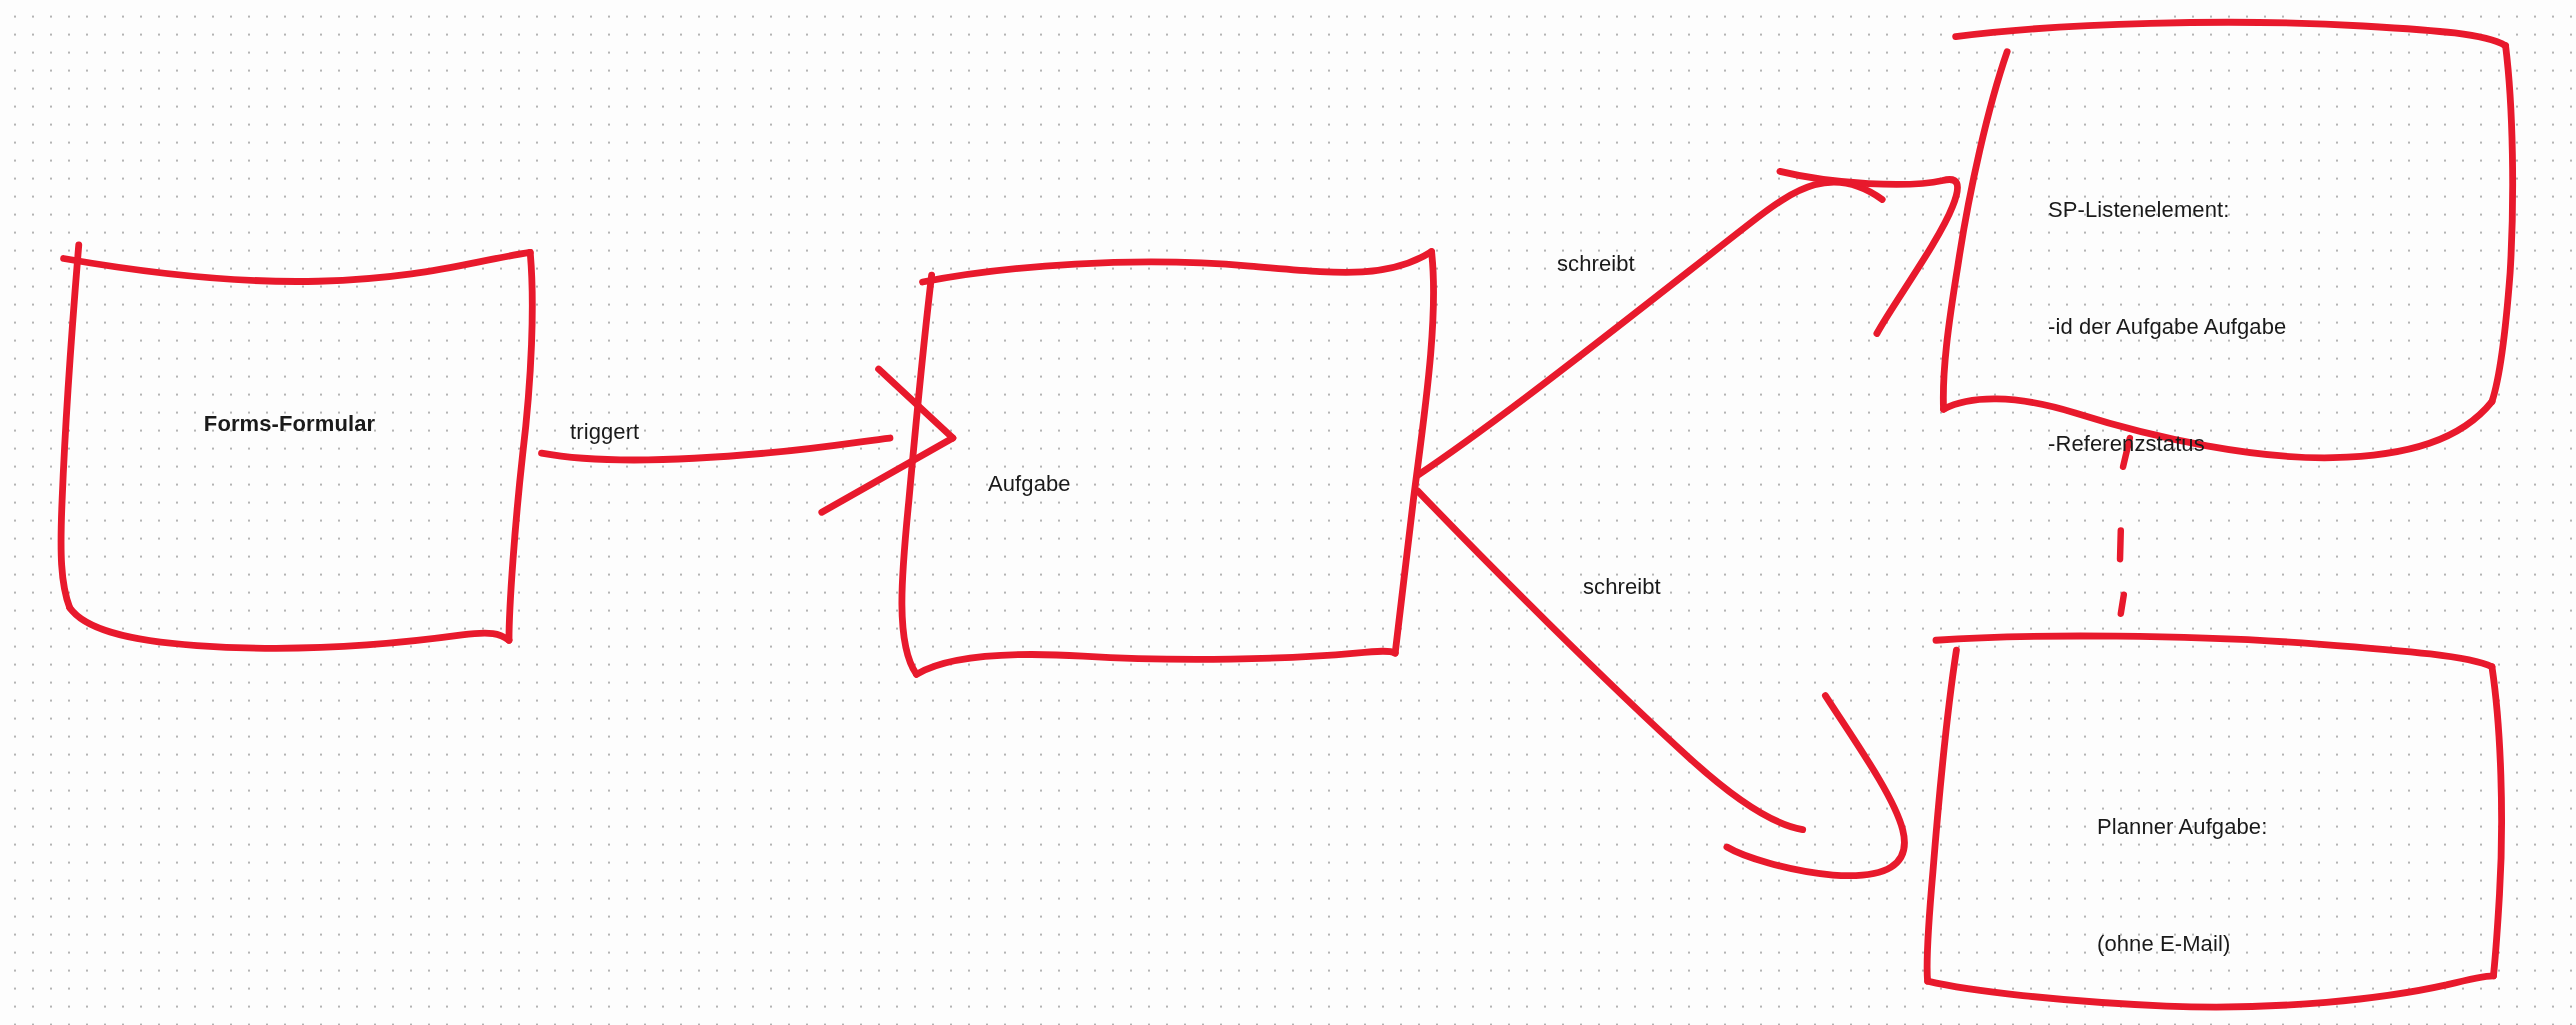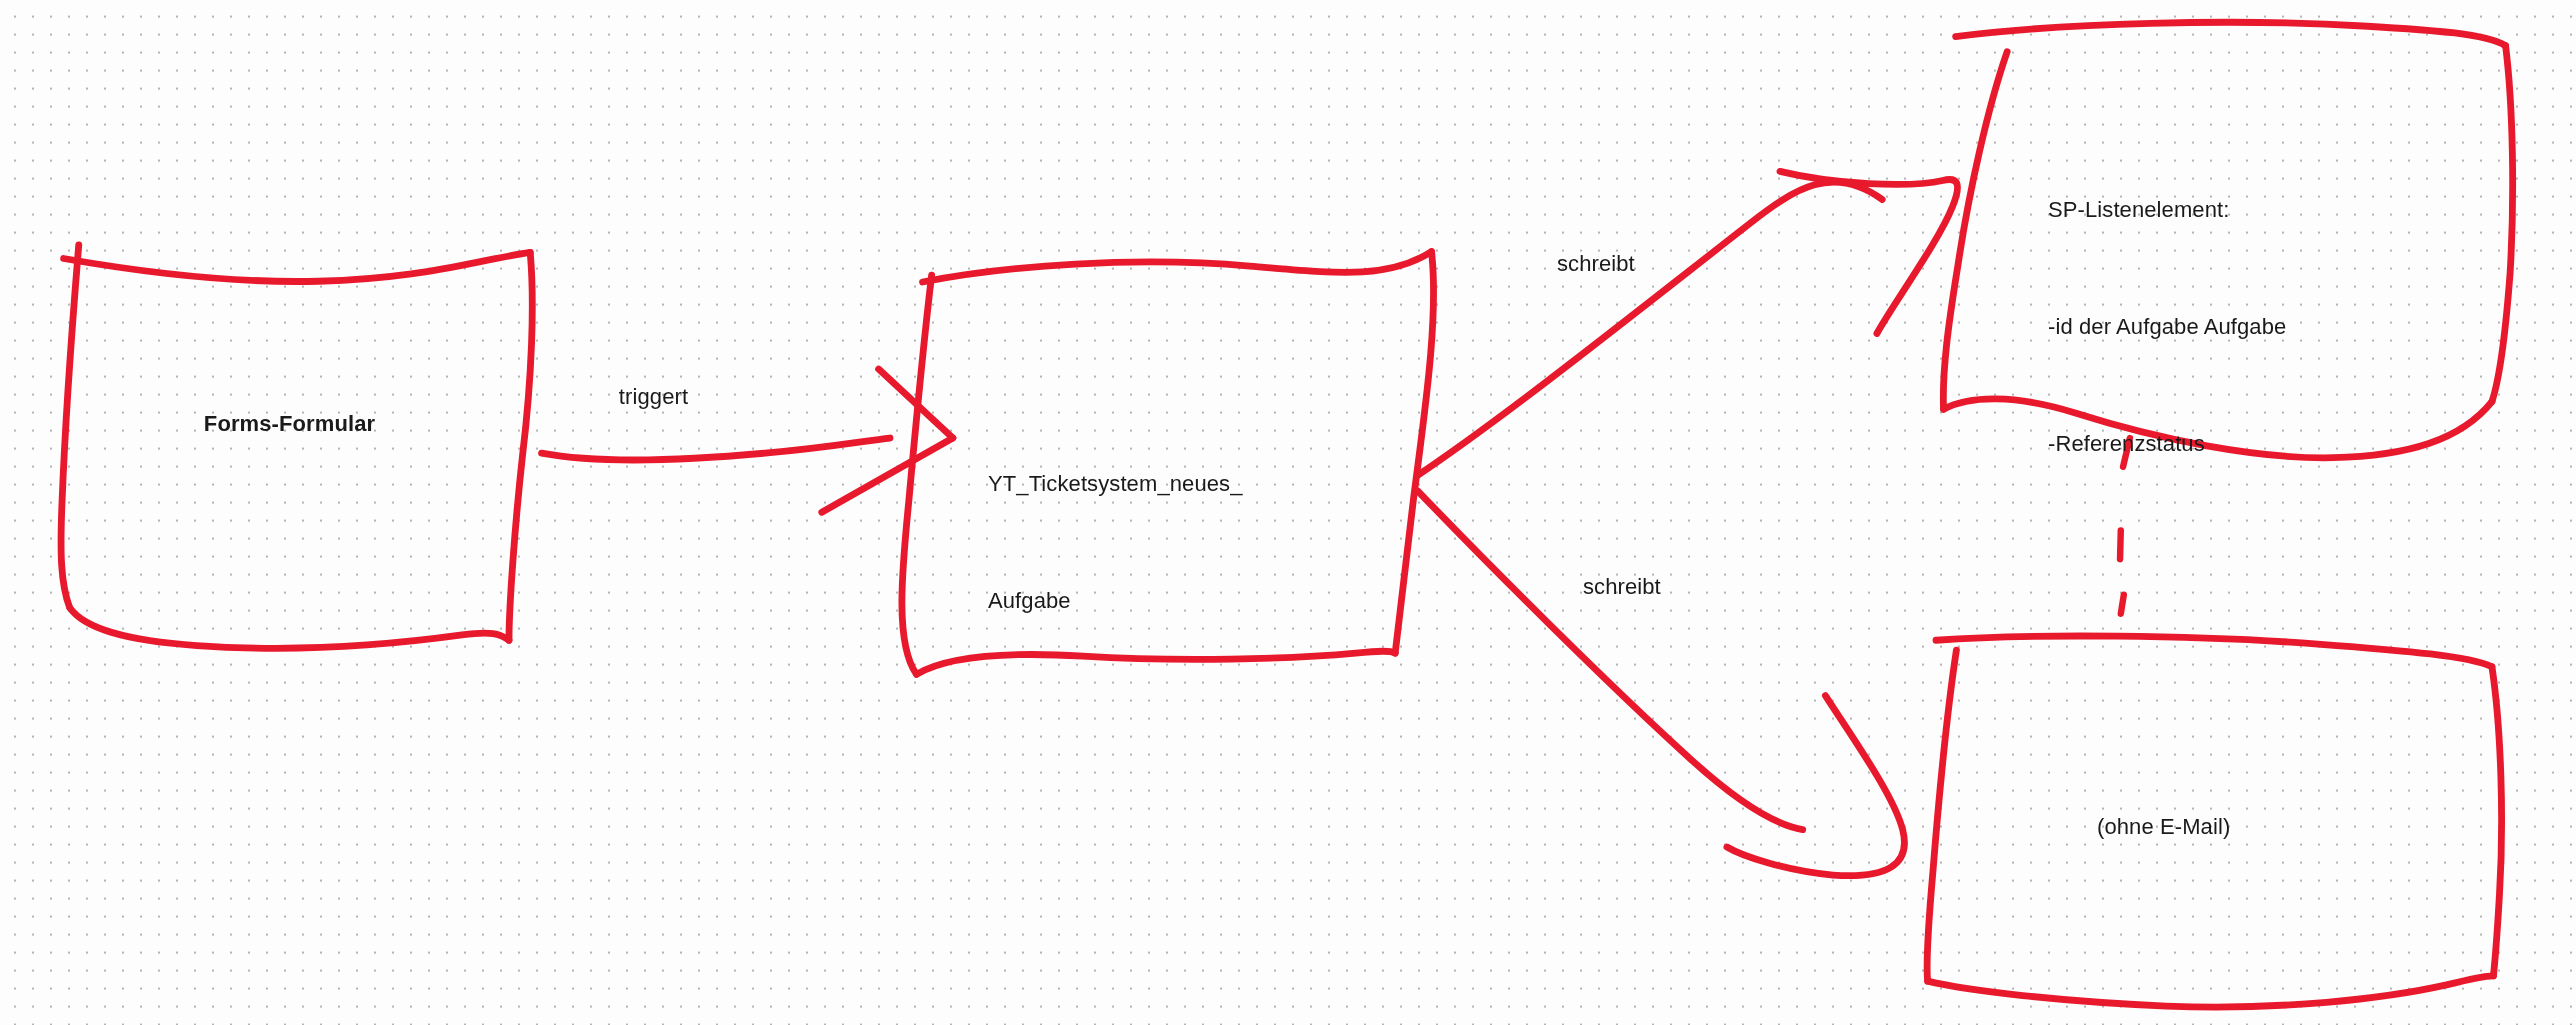--- a/index.html
+++ b/index.html
@@ -68,23 +68,22 @@
     top: 112px;
     width: 485px;
   }
   #node-label-planner {
     left: 2097px;
     top: 729px;
     width: 424px;
   }
   #edge-label-triggert {
     left: 570px;
-    top: 377px;
+    top: 412px;
     width: 167px;
-    text-align: center;
   }
   #edge-label-schreibt-top {
     left: 1557px;
     top: 244px;
     width: 174px;
   }
   #edge-label-schreibt-bottom {
     left: 1583px;
     top: 567px;
     width: 174px;
@@ -161,31 +160,31 @@
       <path class="ink" d="M 2545 1295 C 2600 1308, 2720 1322, 2860 1328 C 3010 1334, 3150 1318, 3230 1300 C 3262 1292, 3280 1288, 3292 1288"></path>
 
       <path class="ink" d="M 3290 880 C 3302 960, 3306 1080, 3300 1180 C 3296 1250, 3293 1278, 3292 1288"></path>
     </g>
 
   </svg>
 
   <div class="label label-center" id="node-label-forms">Forms-Formular</div>
 
   <div class="label" id="node-label-flow">
-    <div>YT_Ticketsystem_neues_</div>
     <div>Aufgabe</div>
   </div>
 
   <div class="label" id="node-label-splist">
     <div>SP-Listenelement:</div>
     <div>-id der Aufgabe Aufgabe</div>
     <div>-Referenzstatus</div>
   </div>
 
   <div class="label" id="node-label-planner">
+    <div>Planner Aufgabe:</div>
     <div>(ohne E-Mail)</div>
   </div>
 
   <div class="label" id="edge-label-triggert">triggert</div>
 
   <div class="label" id="edge-label-schreibt-top">schreibt</div>
 
   <div class="label" id="edge-label-schreibt-bottom">schreibt</div>
 
 </div>

